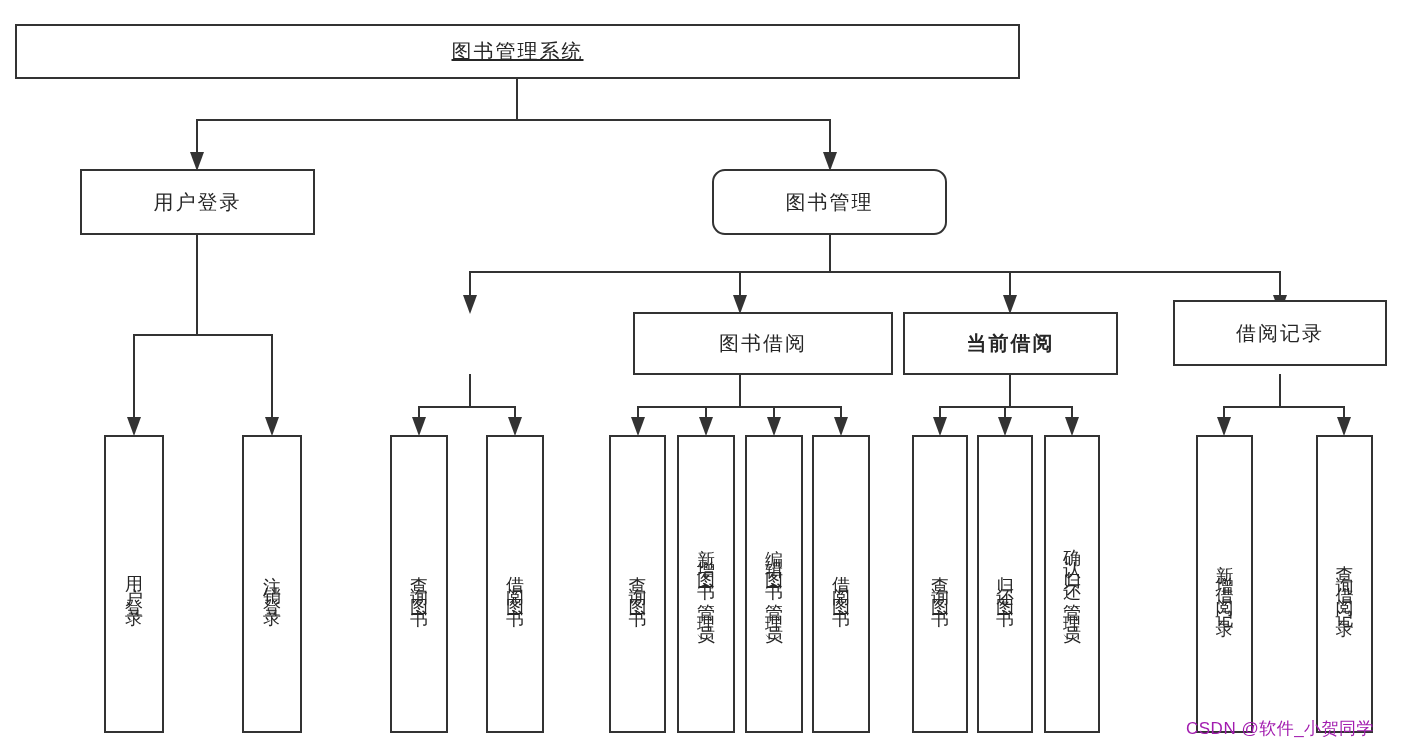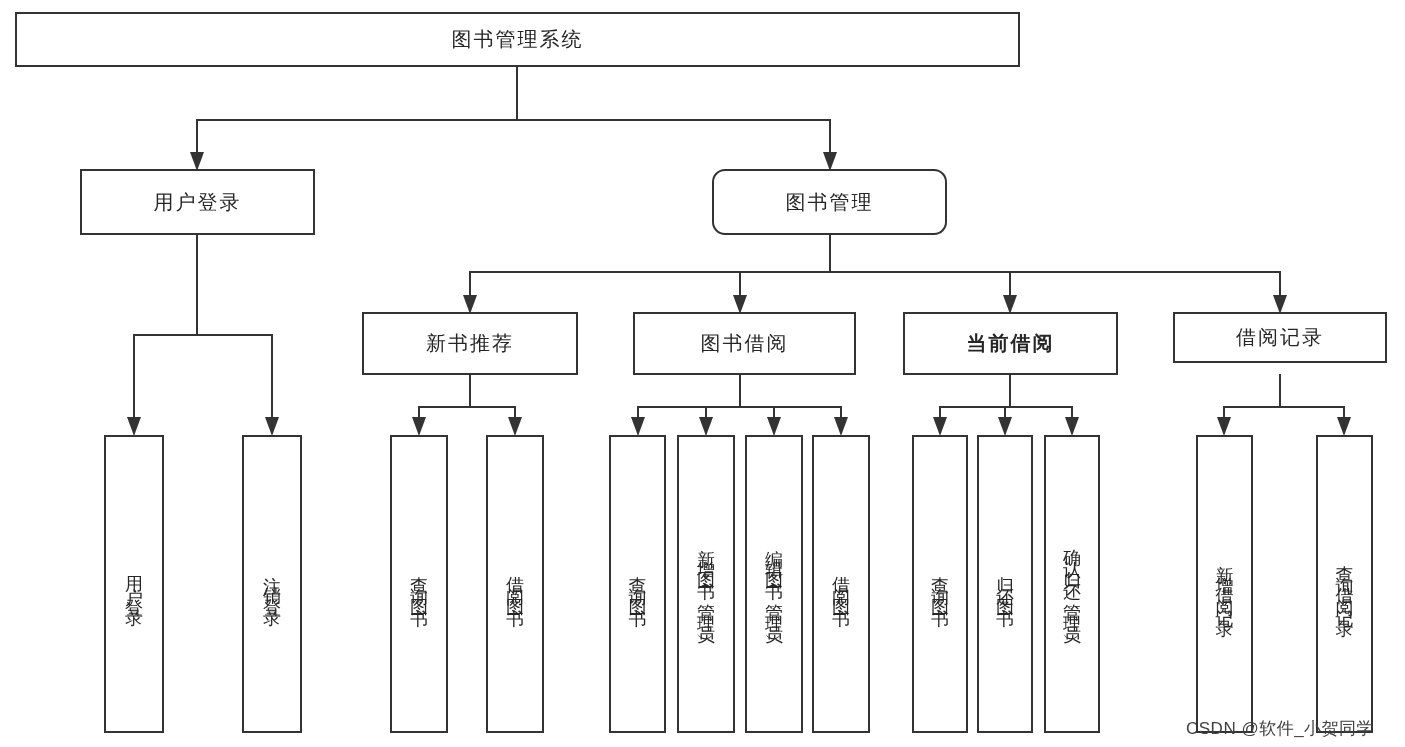--- a/index.html
+++ b/index.html
@@ -44,21 +44,21 @@
     text-orientation: mixed;
     font-size: 18px;
     letter-spacing: 11px;
     line-height: 1;
   }
   #watermark {
     position: absolute;
     left: 1186px;
     top: 717px;
     font-size: 17px;
-    color: #404040;
+    color: #a21caf;
     z-index: 5;
     white-space: nowrap;
     letter-spacing: 0.5px;
   }
 </style>
 </head>
 <body>
 
 <div id="stage">
 
@@ -121,41 +121,38 @@
       <polygon points="767,417 781,417 774,436"></polygon>
       <polygon points="834,417 848,417 841,436"></polygon>
       <polygon points="933,417 947,417 940,436"></polygon>
       <polygon points="998,417 1012,417 1005,436"></polygon>
       <polygon points="1065,417 1079,417 1072,436"></polygon>
       <polygon points="1217,417 1231,417 1224,436"></polygon>
       <polygon points="1337,417 1351,417 1344,436"></polygon>
     </g>
   </svg>
 
-  <div class="box root" style="left:15px; top:12px; width:1005px; height:55px;">
+  <div class="box root" style="left:15px; top:24px; width:1005px; height:55px;text-decoration:underline;">
     <span>图书管理系统</span>
   </div>
 
   <div class="box branch" style="left:80px; top:169px; width:235px; height:66px;">
     <span>用户登录</span>
   </div>
   <div class="box branch" style="left:712px; top:169px; width:235px; height:66px;border-radius:13px;">
     <span>图书管理</span>
   </div>
 
-  <div class="box branch" style="left:362px; top:312px; width:216px; height:63px;">
-    <span>新书推荐</span>
-  </div>
-  <div class="box branch" style="left:633px; top:312px; width:223px; height:63px;">
+  <div class="box branch" style="left:633px; top:312px; width:260px; height:63px;">
     <span>图书借阅</span>
   </div>
   <div class="box branch" style="left:903px; top:312px; width:215px; height:63px;font-weight:bold;">
     <span>当前借阅</span>
   </div>
-  <div class="box branch" style="left:1173px; top:312px; width:214px; height:51px;">
+  <div class="box branch" style="left:1173px; top:300px; width:214px; height:66px;">
     <span>借阅记录</span>
   </div>
 
   <div class="box leaf" style="left:104px; top:435px; width:60px; height:298px;">
     <span>用户登录</span>
   </div>
   <div class="box leaf" style="left:242px; top:435px; width:60px; height:298px;">
     <span>注销登录</span>
   </div>
 

